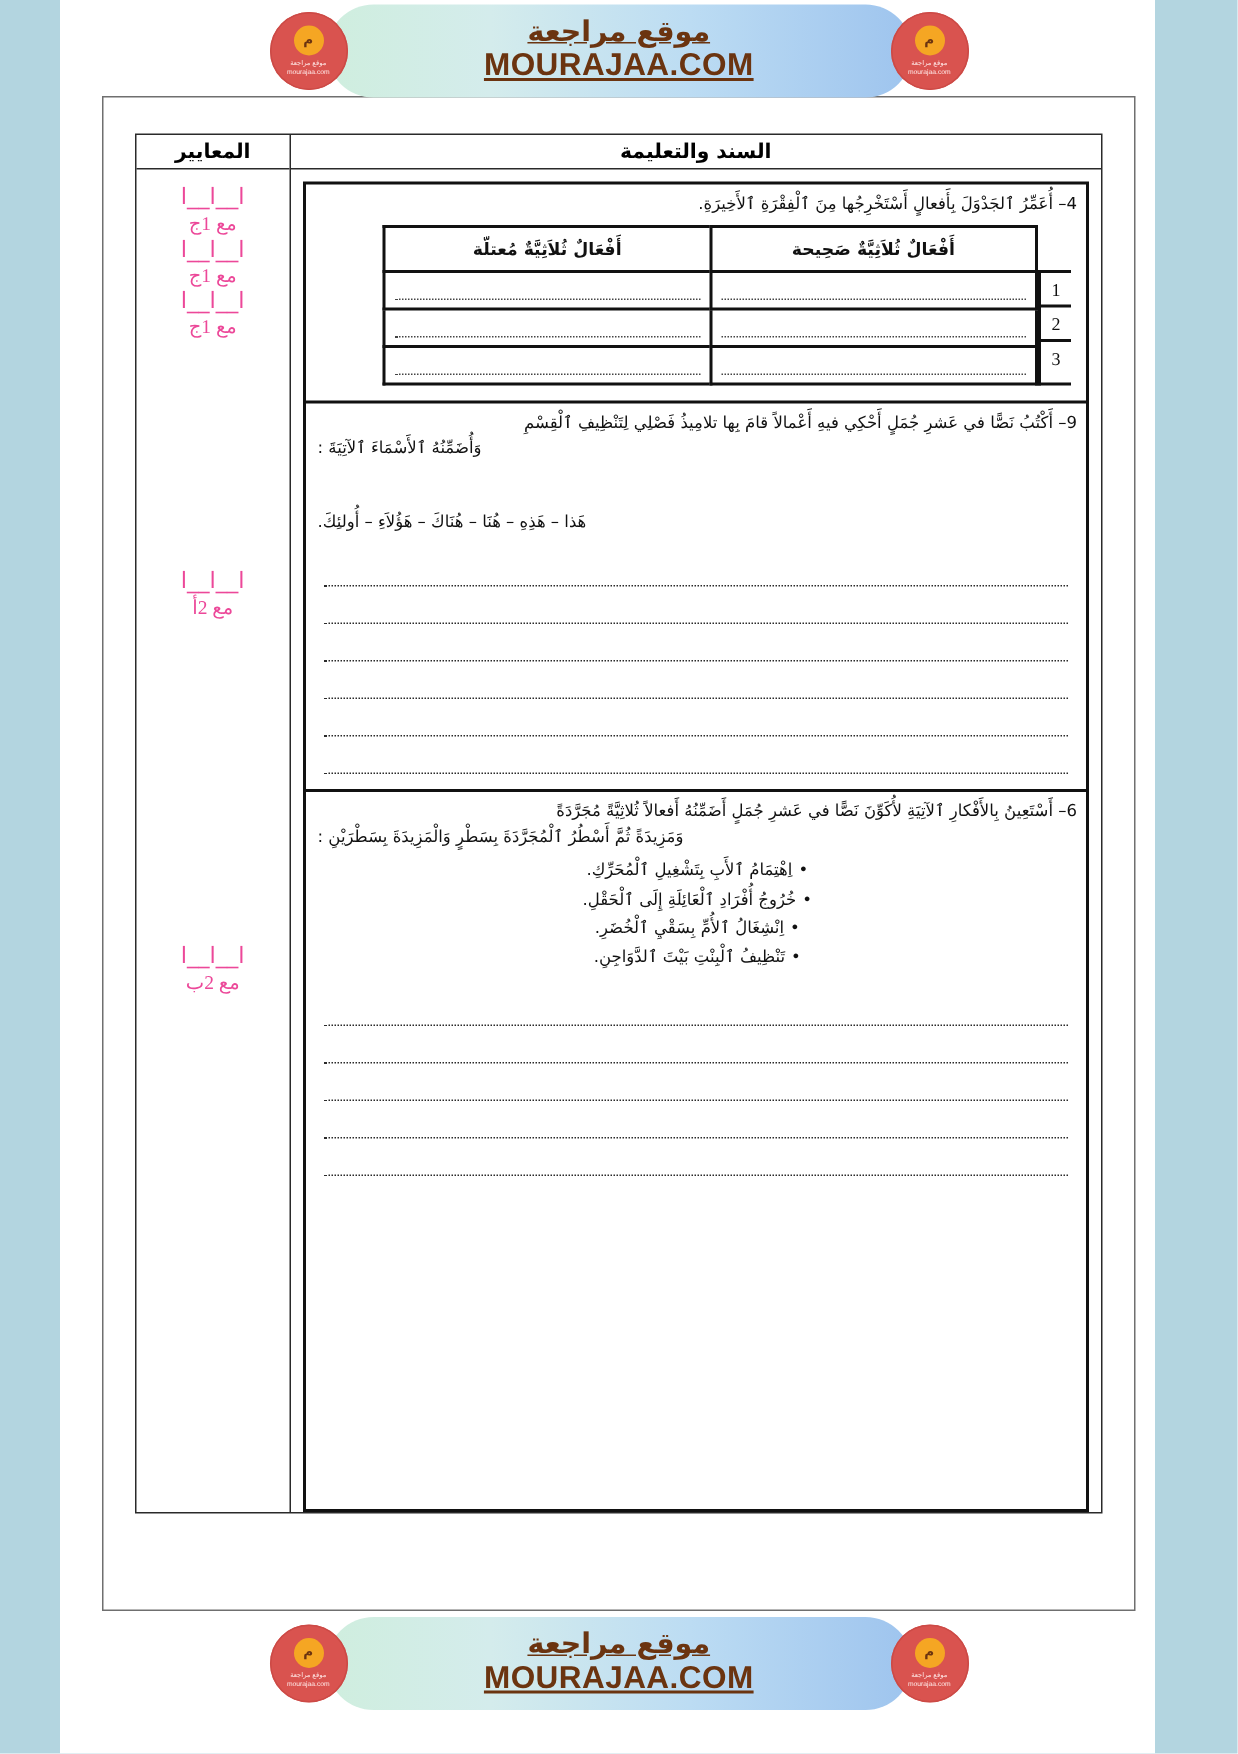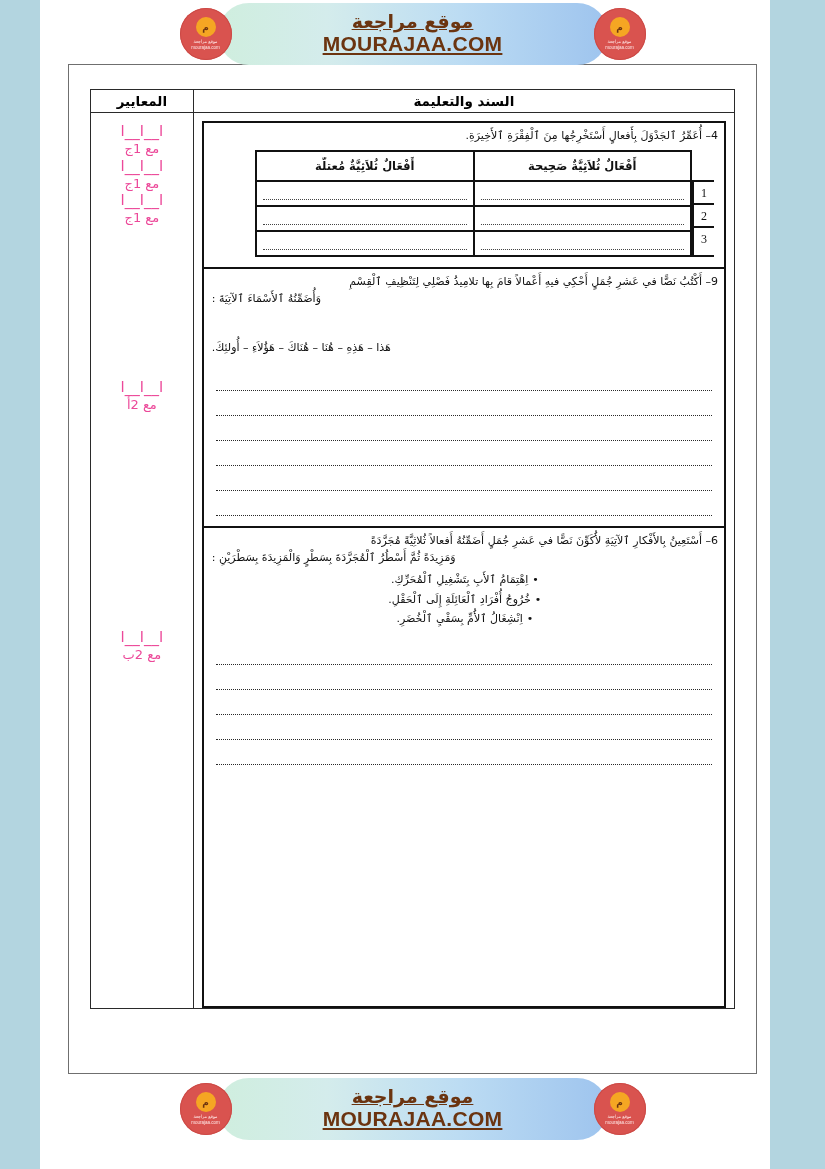--- a/index.html
+++ b/index.html
@@ -200,21 +200,21 @@
   .crit-body{ padding-top:3px; position:relative; flex:1; }
   .crit-block{
     text-align:center;
     font-family:"DejaVu Sans", sans-serif;
     color:#ec4899;
   }
   .crit-marks{
     font-size:15px; letter-spacing:0px; line-height:1.0;
     white-space:nowrap;
   }
-  .crit-label{ font-size:13px; line-height:1.5; direction:rtl; }
+  .crit-label{ font-size:13px; line-height:1.5; direction:rtl;font-family:Liberation Serif, serif; }
 </style>
 </head>
 <body>
 
 <div class="sheet"></div>
 
 <div class="banner banner-top">
   <div class="banner-pill">
     <div class="logo logo-left">
       <div class="logo-mark">م</div>
@@ -297,20 +297,21 @@
         </div>
       </div>
 
       <div class="qsection">
         <div class="q-line q-num-line">6– أَسْتَعِينُ بِالأَفْكارِ ٱلآتِيَةِ لأُكَوِّنَ نَصًّا في عَشرِ جُمَلٍ أَضَمِّنُهُ أَفعالاً ثُلاثِيَّةً مُجَرَّدَةً</div>
         <div class="q-line q-cont-line">وَمَزِيدَةً ثُمَّ أَسْطُرُ ٱلْمُجَرَّدَةَ بِسَطْرٍ وَالْمَزِيدَةَ بِسَطْرَيْنِ :</div>
         <div class="bullets">
           <div class="bullet"><span class="bull">•</span><span>اِهْتِمَامُ ٱلأَبِ بِتَشْغِيلِ ٱلْمُحَرِّكِ.</span></div>
           <div class="bullet"><span class="bull">•</span><span>خُرُوجُ أُفْرَادِ ٱلْعَائِلَةِ إِلَى ٱلْحَقْلِ.</span></div>
           <div class="bullet"><span class="bull">•</span><span>اِنْشِغَالُ ٱلأُمِّ بِسَقْيِ ٱلْخُضَرِ.</span></div>
+          <div class="bullet"><span class="bull">•</span><span>تَنْظِيفُ ٱلْبِنْتِ بَيْتَ ٱلدَّوَاجِنِ.</span></div>
         </div>
         <div class="dotted-lines">
           <div class="dline"></div>
           <div class="dline"></div>
           <div class="dline"></div>
           <div class="dline"></div>
           <div class="dline"></div>
         </div>
       </div>
 

